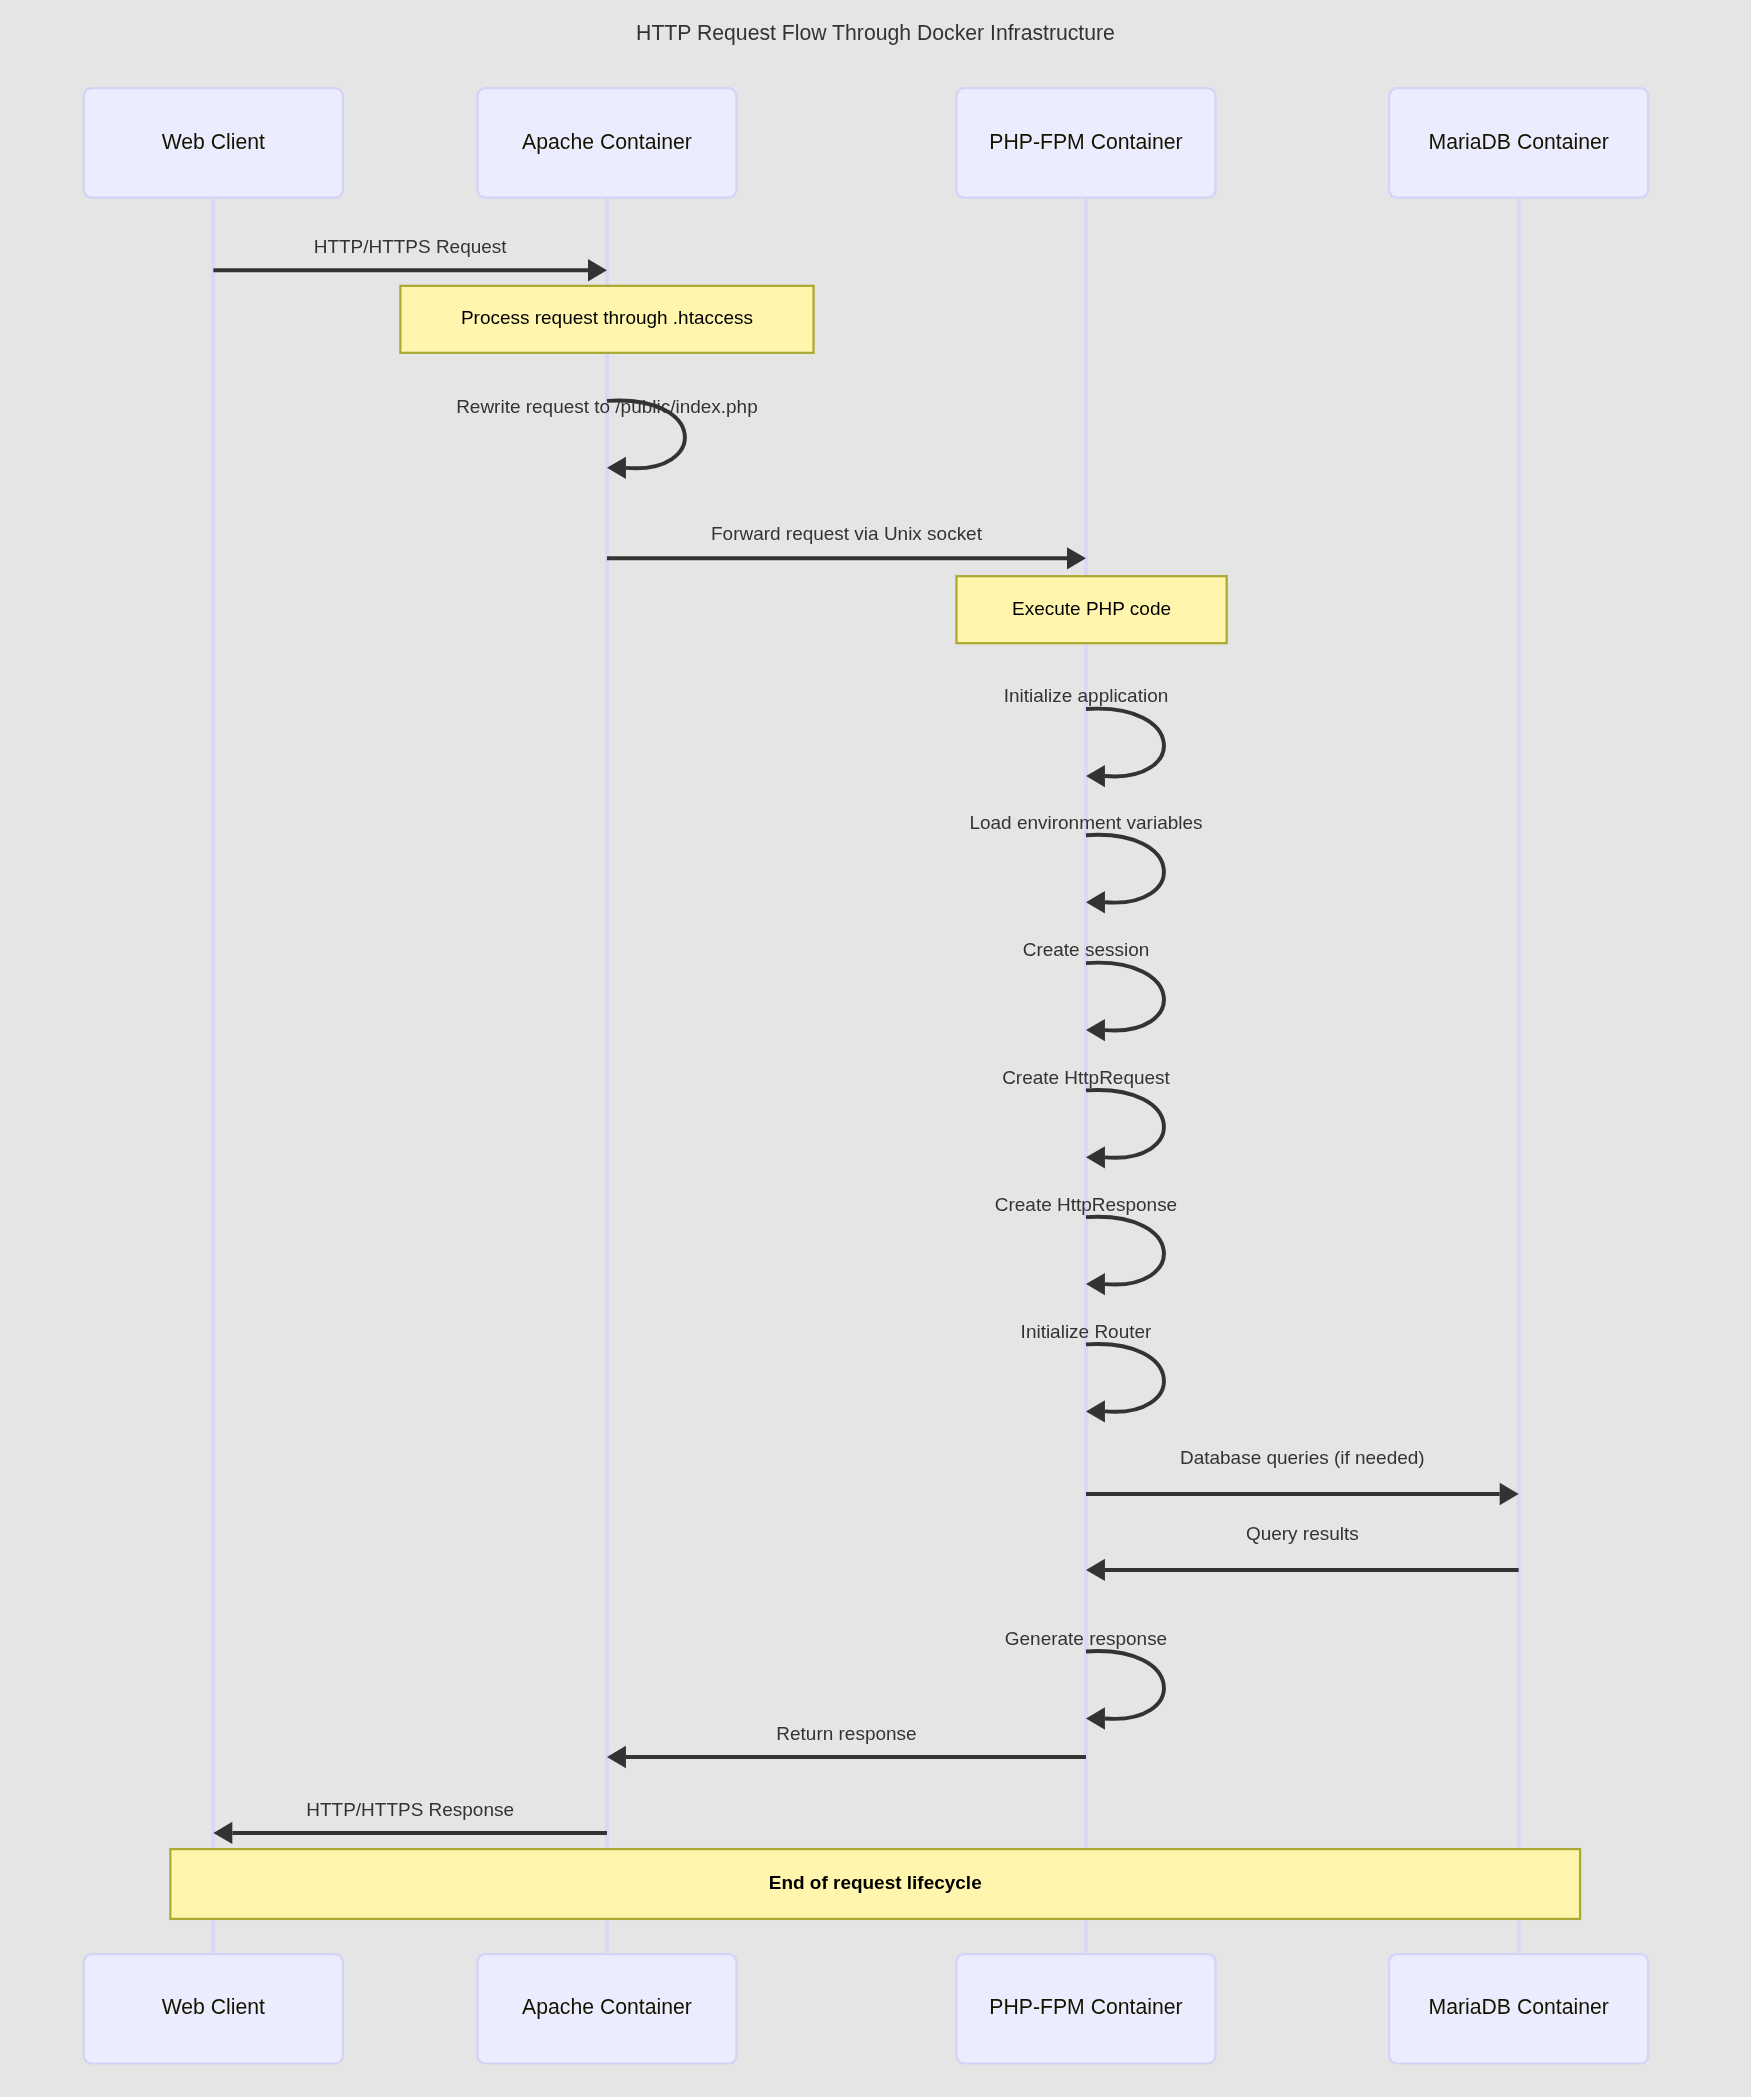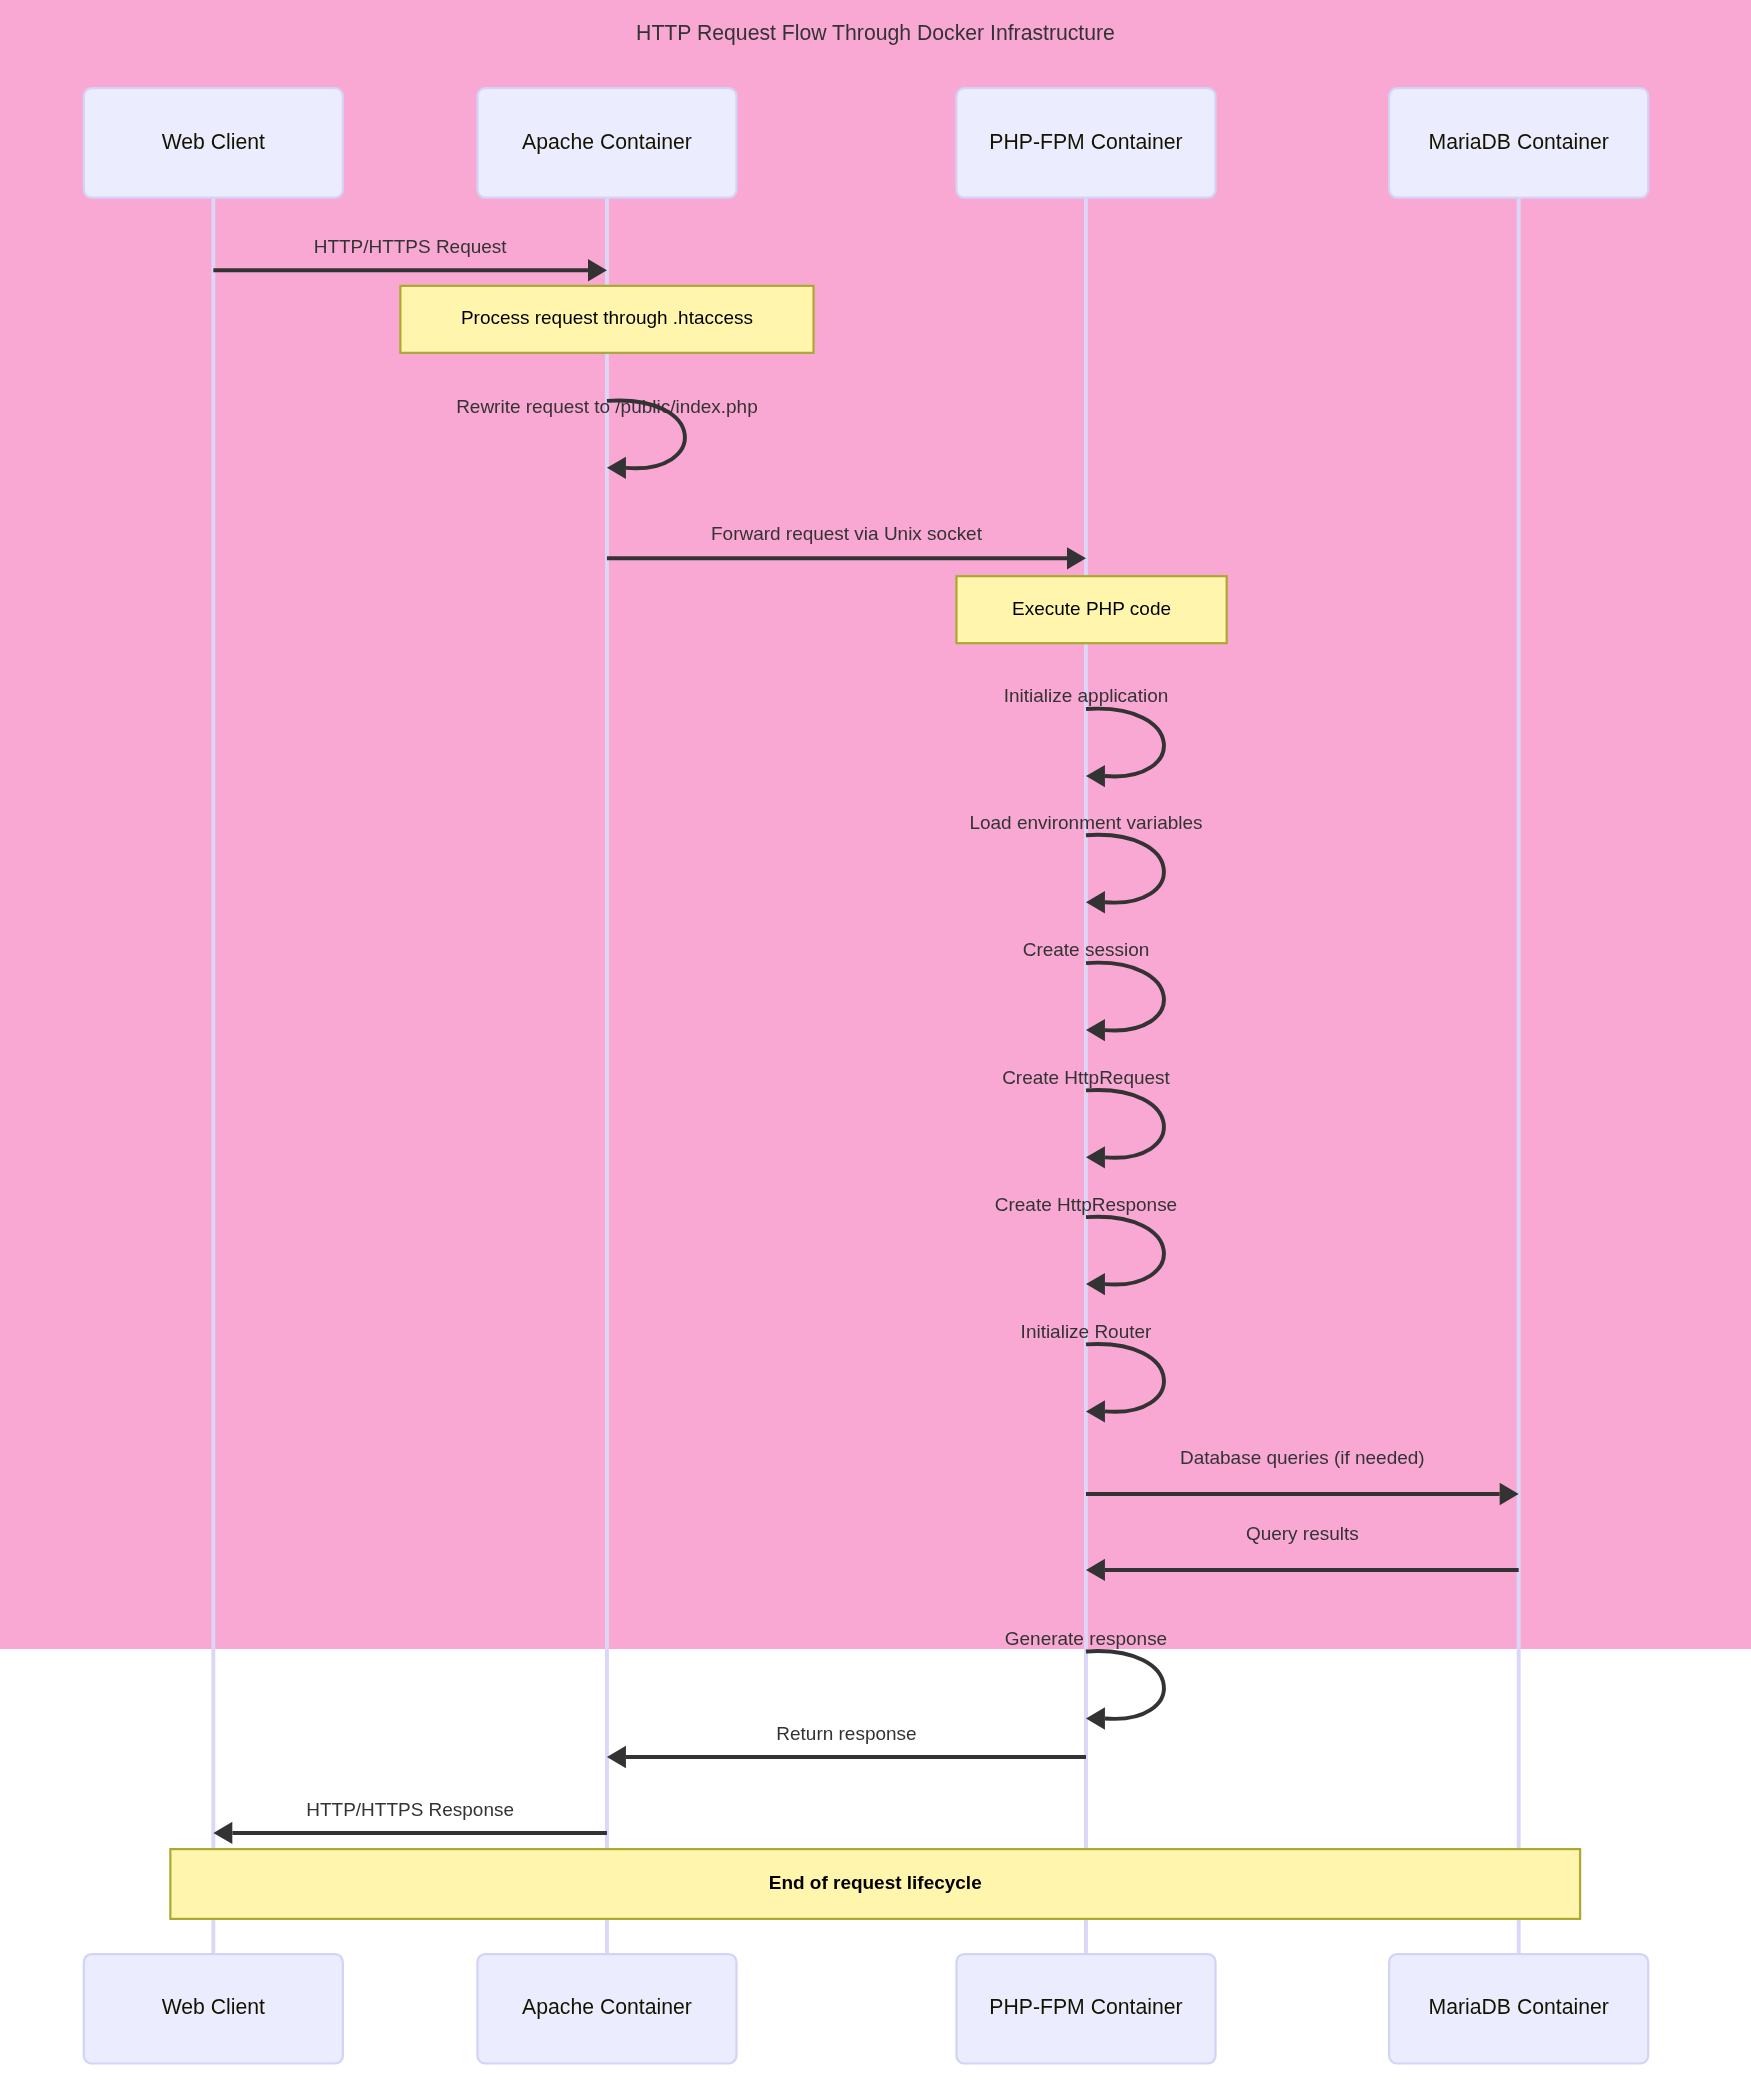--- a/index.html
+++ b/index.html
@@ -9,22 +9,22 @@
   }
   body {
     width: 1751px;
     height: 2097px;
     font-family: "Liberation Sans", sans-serif;
     overflow: hidden;
   }
   #diagram-root {
     position: relative;
     width: 1751px;
-    height: 1649px;
-    background: #f9a8d4;
+    height: 2097px;
+    background: #e5e5e5;
   }
   svg.seq {
     display: block;
     width: 1751px;
     height: 2097px;
   }
   .diagram-title {
     font-size: 38px;
     fill: #333333;
     font-family: "Liberation Sans", sans-serif;

